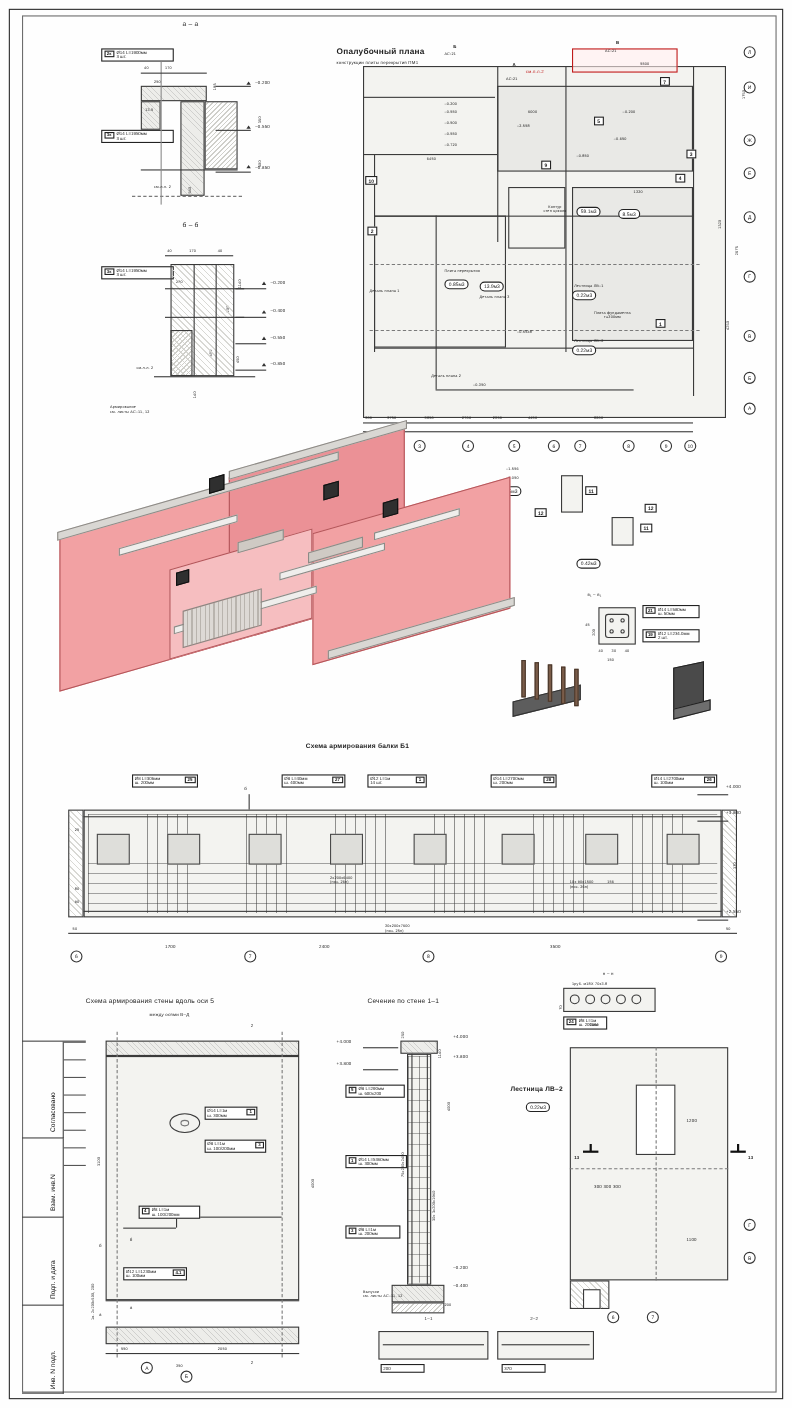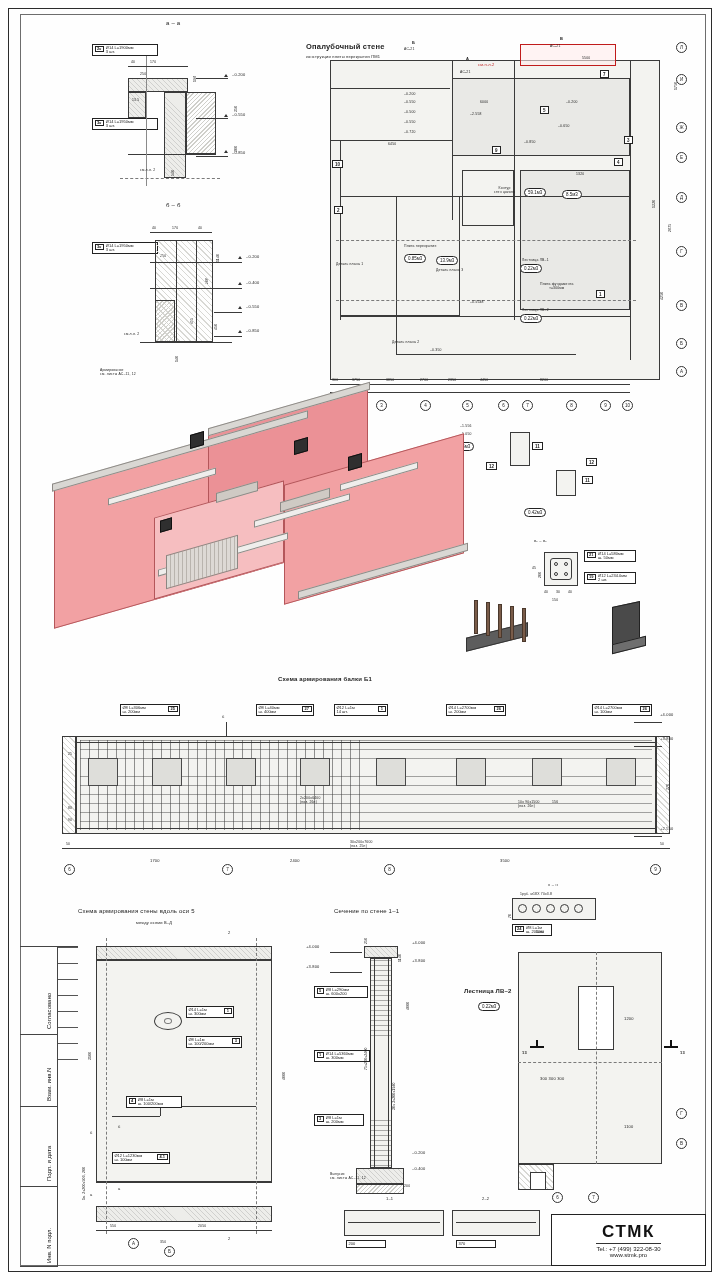--- a/index.html
+++ b/index.html
@@ -266,21 +266,21 @@
     <div class="lvl-tri" style="left:238px; top:330px;"></div>
     <div class="lbl sm" style="left:246px; top:328px;">–0.850</div>
     <div class="hline" style="left:214px; top:336px; width:28px;"></div>
 
     <div class="lbl xs" style="left:124px; top:332px;">см.л.л. 2</div>
     <div class="lbl xs" style="left:100px; top:368px; white-space:pre-line; line-height:1.3;">Армирование
 см. листы АС–11, 12</div>
   </div>
 
   <div>
-    <div class="lbl lg b" style="left:306px; top:42px;">Опалубочный стене</div>
+    <div class="lbl lg b" style="left:306px; top:42px;">Опалубочный плана</div>
     <div class="lbl sm" style="left:306px; top:54px; white-space:pre-line; line-height:1.25;">конструкции плиты перекрытия ПМ1</div>
 
     <div class="box filllight" style="left:330px; top:60px; width:330px; height:320px;"></div>
     <div class="box fillgray" style="left:452px; top:78px; width:178px; height:78px;"></div>
     <div class="box fillgray" style="left:520px; top:170px; width:110px; height:140px;"></div>
     <div class="box filllight" style="left:340px; top:196px; width:120px; height:120px;"></div>
     <div class="box filllight" style="left:462px; top:170px; width:52px; height:56px;"></div>
 
     <div class="box red" style="left:520px; top:44px; width:96px; height:22px; background:rgba(255,235,235,.6);"></div>
     <div class="lbl sm red" style="left:478px; top:62px;">см.п.л.2</div>
@@ -721,18 +721,13 @@
       <div class="r" style="top:16px;"></div>
       <div class="r" style="top:32px;"></div>
       <div class="r" style="top:48px;"></div>
       <div class="r" style="top:64px;"></div>
       <div class="r" style="top:80px;"></div>
       <div class="r" style="top:96px;"></div>
       <div class="r" style="top:112px;"></div>
     </div>
   </div>
 
-  <div class="titleblock">
-    <div class="tb-logo">СТМК</div>
-    <div class="tb-line">Tel.: +7 (499) 322-08-30</div>
-    <div class="tb-line2">www.stmk.pro</div>
-  </div>
 </div>
 
 </body></html>

